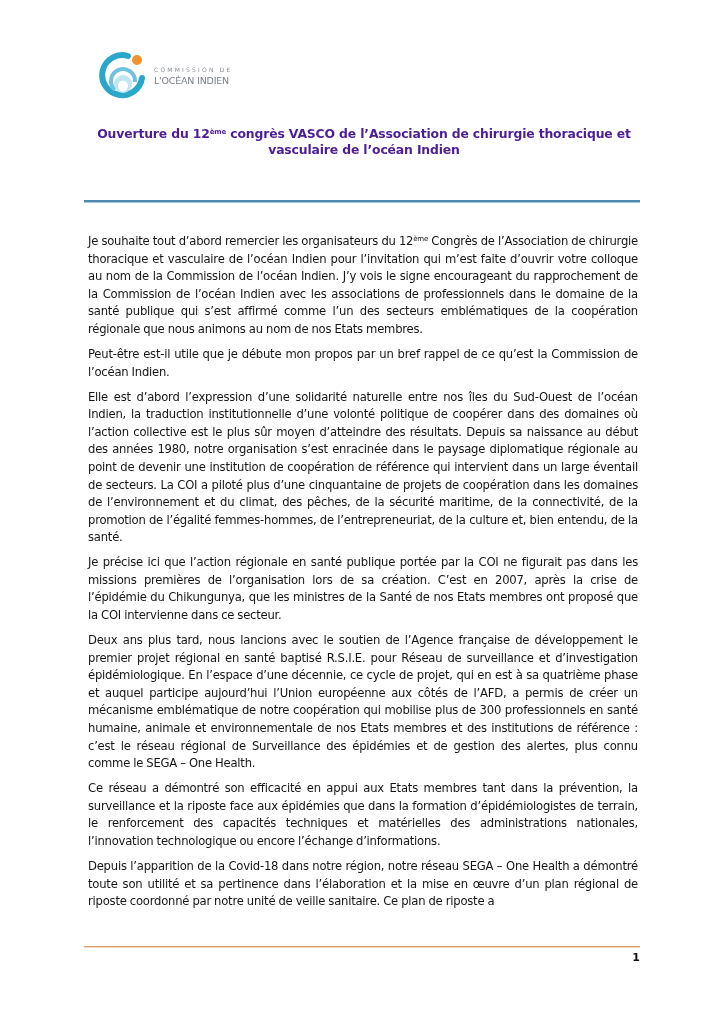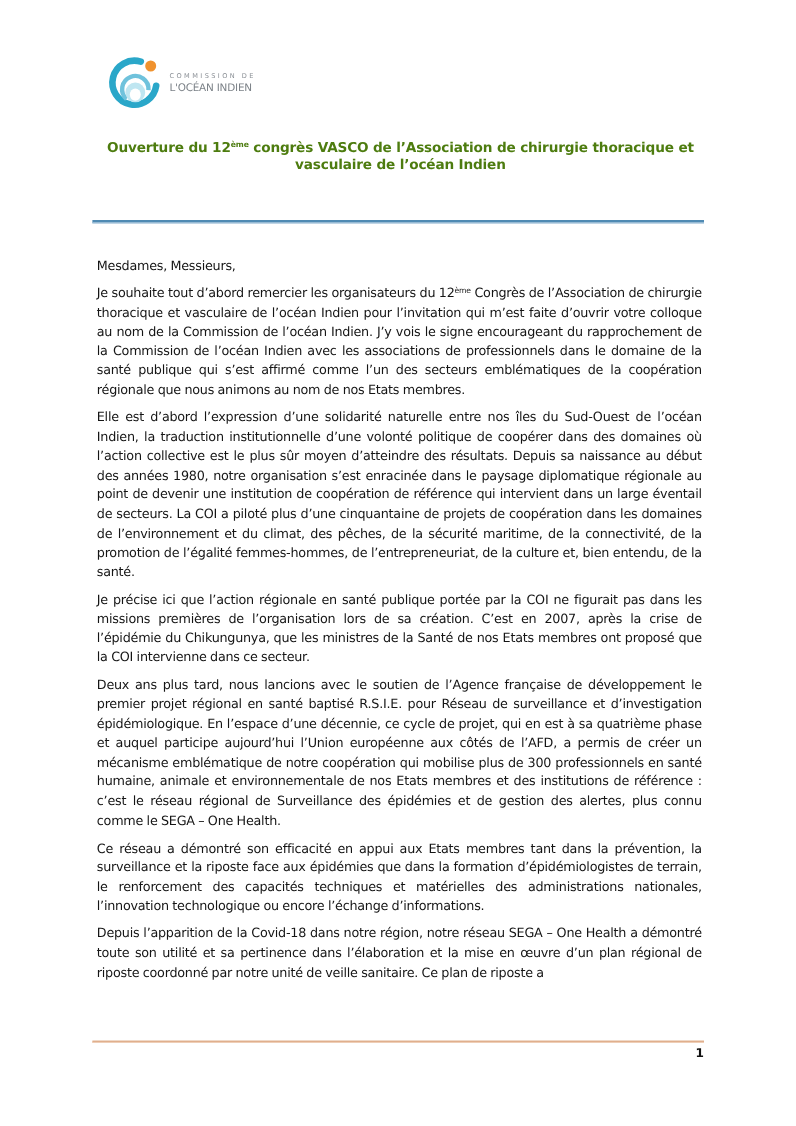--- a/index.html
+++ b/index.html
@@ -59,21 +59,21 @@
       left: 88px;
       top: 126px;
       width: 552px;
       text-align: center;
     }
     .title {
       font-family: "DejaVu Sans", sans-serif;
       font-weight: bold;
       font-size: 12.4px;
       line-height: 16px;
-      color: #4d7c0f;
+      color: #4c1d95;
       margin: 0;
       letter-spacing: -0.15px;
     }
     .title sup {
       font-size: 7px;
       vertical-align: 4px;
       line-height: 0;
     }
     .subtitle {
       font-family: "DejaVu Sans", sans-serif;
@@ -158,22 +158,22 @@
     </div>
   </div>
 
   <div class="header">
     <p class="title"><span>Ouverture du 12</span><sup>ème</sup><span> congrès VASCO de l’Association de chirurgie thoracique et vasculaire de l’océan Indien</span></p>
   </div>
 
   <div class="header-rule"></div>
 
   <div class="body-text">
-    <p>Mesdames, Messieurs,</p>
     <p><span>Je souhaite tout d’abord remercier les organisateurs du 12</span><sup>ème</sup><span> Congrès de l’Association de chirurgie thoracique et vasculaire de l’océan Indien pour l’invitation qui m’est faite d’ouvrir votre colloque au nom de la Commission de l’océan Indien. J’y vois le signe encourageant du rapprochement de la Commission de l’océan Indien avec les associations de professionnels dans le domaine de la santé publique qui s’est affirmé comme l’un des secteurs emblématiques de la coopération régionale que nous animons au nom de nos Etats membres.</span></p>
+    <p>Peut-être est-il utile que je débute mon propos par un bref rappel de ce qu’est la Commission de l’océan Indien.</p>
     <p>Elle est d’abord l’expression d’une solidarité naturelle entre nos îles du Sud-Ouest de l’océan Indien, la traduction institutionnelle d’une volonté politique de coopérer dans des domaines où l’action collective est le plus sûr moyen d’atteindre des résultats. Depuis sa naissance au début des années 1980, notre organisation s’est enracinée dans le paysage diplomatique régionale au point de devenir une institution de coopération de référence qui intervient dans un large éventail de secteurs. La COI a piloté plus d’une cinquantaine de projets de coopération dans les domaines de l’environnement et du climat, des pêches, de la sécurité maritime, de la connectivité, de la promotion de l’égalité femmes-hommes, de l’entrepreneuriat, de la culture et, bien entendu, de la santé.</p>
     <p>Je précise ici que l’action régionale en santé publique portée par la COI ne figurait pas dans les missions premières de l’organisation lors de sa création. C’est en 2007, après la crise de l’épidémie du Chikungunya, que les ministres de la Santé de nos Etats membres ont proposé que la COI intervienne dans ce secteur.</p>
     <p>Deux ans plus tard, nous lancions avec le soutien de l’Agence française de développement le premier projet régional en santé baptisé R.S.I.E. pour Réseau de surveillance et d’investigation épidémiologique. En l’espace d’une décennie, ce cycle de projet, qui en est à sa quatrième phase et auquel participe aujourd’hui l’Union européenne aux côtés de l’AFD, a permis de créer un mécanisme emblématique de notre coopération qui mobilise plus de 300 professionnels en santé humaine, animale et environnementale de nos Etats membres et des institutions de référence : c’est le réseau régional de Surveillance des épidémies et de gestion des alertes, plus connu comme le SEGA – One Health.</p>
     <p>Ce réseau a démontré son efficacité en appui aux Etats membres tant dans la prévention, la surveillance et la riposte face aux épidémies que dans la formation d’épidémiologistes de terrain, le renforcement des capacités techniques et matérielles des administrations nationales, l’innovation technologique ou encore l’échange d’informations.</p>
     <p>Depuis l’apparition de la Covid-18 dans notre région, notre réseau SEGA – One Health a démontré toute son utilité et sa pertinence dans l’élaboration et la mise en œuvre d’un plan régional de riposte coordonné par notre unité de veille sanitaire. Ce plan de riposte a</p>
   </div>
 
   <div class="footer-rule"></div>
   <div class="page-number">1</div>
 

